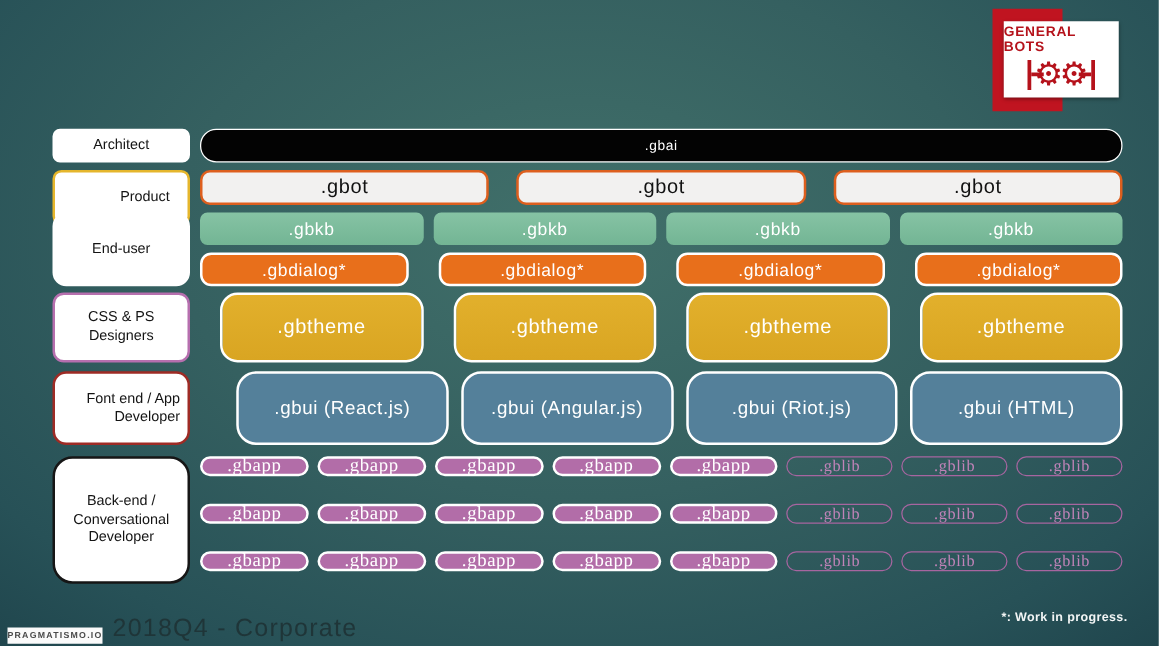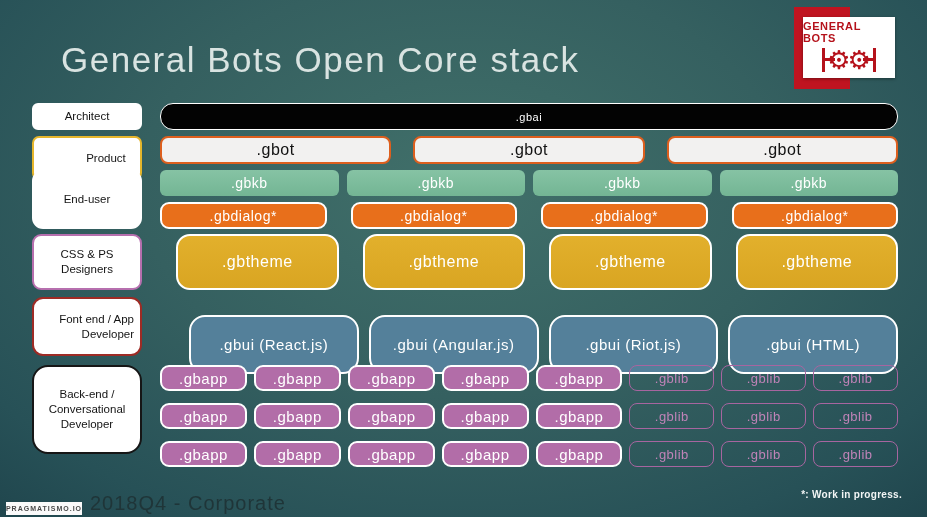--- a/index.html
+++ b/index.html
@@ -29,54 +29,54 @@
   .logo-text{font-size:11px;font-weight:bold;color:#b5121b;letter-spacing:.6px;}
   .logo-gears{display:flex;align-items:center;margin-top:1px;height:30px;}
   .gear{font-size:26px;line-height:26px;color:#b5121b;letter-spacing:-3px;
         font-family:"DejaVu Sans",sans-serif;}
   .gline{width:3px;height:24px;background:#b5121b;position:relative;}
   .gline::after{content:'';position:absolute;top:10px;width:10px;height:3px;background:#b5121b;}
   .gline.left{margin-right:2px;} .gline.left::after{left:3px;}
   .gline.right{margin-left:5px;} .gline.right::after{right:3px;}
   
   .row-label{
-    position:absolute;left:32px;width:110px;background:#ffffff;
+    position:absolute;left:42px;width:110px;background:#ffffff;
     display:flex;align-items:center;justify-content:center;text-align:center;
     font-size:11.5px;line-height:1.3;color:#141414;box-sizing:border-box;
     border:2px solid #ffffff;border-radius:8px;padding:2px 6px;
   }
   .lbl-architect{top:103px;height:27px;border-radius:6px;}
   .lbl-product{top:136px;height:44px;border-color:#e5b62c;border-radius:7px;padding-left:44px;}
   .lbl-enduser{top:170px;height:59px;border-radius:11px;}
   .lbl-designers{top:234px;height:56px;border-color:#b66fae;border-radius:9px;}
   .lbl-frontend{top:297px;height:59px;border-color:#9e2b25;border-radius:11px;text-align:right;}
-  .lbl-backend{top:365px;height:89px;border-color:#161616;border-radius:16px;}
+  .lbl-backend{top:365px;height:102px;border-color:#161616;border-radius:16px;}
   
   .content-row{position:absolute;left:160px;width:738px;display:flex;box-sizing:border-box;}
   .box{
     flex:1;display:flex;align-items:center;justify-content:center;
     box-sizing:border-box;color:#ffffff;letter-spacing:.5px;white-space:nowrap;
   }
   .gbai-bar{
     position:absolute;left:160px;top:103px;width:738px;height:27px;
     background:#030303;border:1.5px solid #ffffff;border-radius:13px;
     display:flex;align-items:center;justify-content:center;
     color:#ffffff;font-size:11px;box-sizing:border-box;letter-spacing:.5px;
   }
   .row-gbot{top:136px;height:28px;gap:22px;}
   .box-gbot{background:#f2f1f0;border:2px solid #dd5f1e;border-radius:8px;color:#121212;font-size:16px;}
   .row-gbkb{top:170px;height:26px;gap:8px;}
   .box-gbkb{background:linear-gradient(#86c3a4,#73b594);border-radius:6px;font-size:14px;}
   .row-gbdialog{top:202px;height:27px;gap:24px;}
   .box-gbdialog{background:#e86f1b;border:2px solid #ffffff;border-radius:9px;font-size:14px;}
   .row-gbtheme{top:234px;height:56px;gap:8px;}
   .box-gbtheme{background:linear-gradient(#e2b02c,#d9a522);border:2.5px solid #ffffff;border-radius:14px;font-size:16px;margin-left:16px;}
-  .row-gbui{top:315px;height:59px;gap:10px;padding-left:29px;}
+  .row-gbui{top:297px;height:59px;gap:10px;padding-left:29px;}
   .box-gbui{background:#54809a;border:2.5px solid #ffffff;border-radius:16px;font-size:15px;}
-  .row-backend{height:26px;gap:7px;}
+  .row-backend{height:16px;gap:7px;font-family:Liberation Serif, serif;}
   .row-be-0{top:365px;} .row-be-1{top:403px;} .row-be-2{top:441px;}
   .box-gbapp{background:#b26da8;border:2px solid #ffffff;border-radius:9px;font-size:15px;}
   .box-gblib{background:transparent;border:1.5px solid #a765a0;border-radius:8px;color:#c083b8;font-size:13px;}
   
   .footer-badge{
     position:absolute;left:6px;top:502px;width:76px;height:13px;background:#fafafa;
     display:flex;align-items:center;justify-content:center;
     font-size:7px;font-weight:bold;letter-spacing:1px;color:#4a4a4a;
   }
   .footer-text{
@@ -84,21 +84,20 @@
   }
   .footnote{
     position:absolute;right:25px;top:489px;font-size:10px;font-weight:bold;color:#f2f5f5;letter-spacing:.3px;
   }
 </style>
 </head>
 <body>
 
 <div class="slide">
 
-  <div class="title">General Bots Open Core stack</div>
 
   <div class="logo-ribbon"></div>
   <div class="logo-card">
     <div class="logo-text">GENERAL BOTS</div>
     <div class="logo-gears">
       <span class="gline left"></span>
         <span class="gear">⚙</span>
         <span class="gear">⚙</span>
         <span class="gline right"></span>
     </div>

